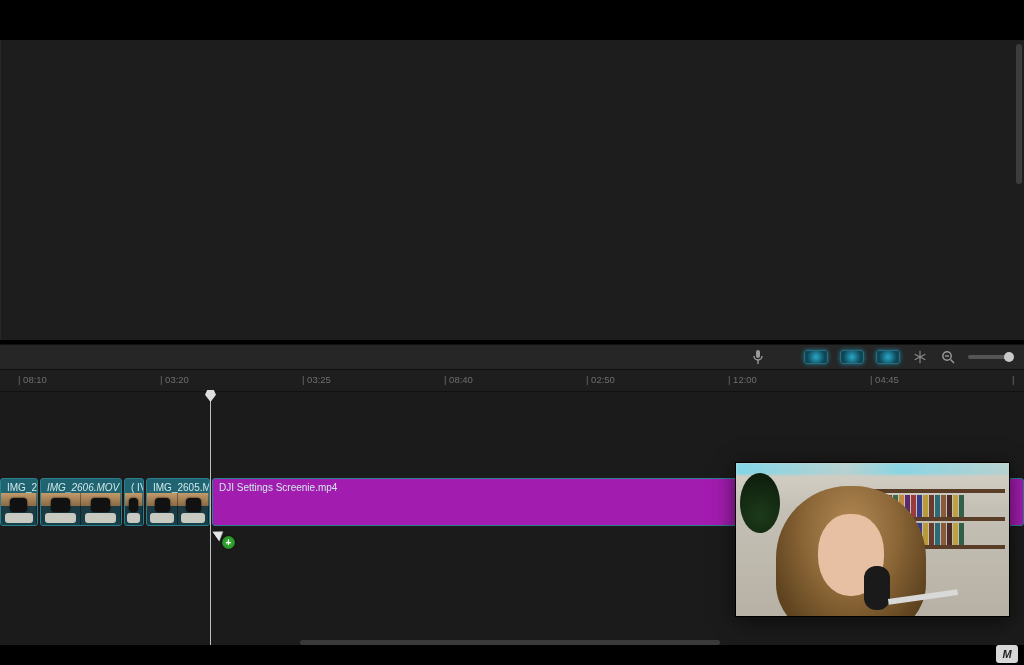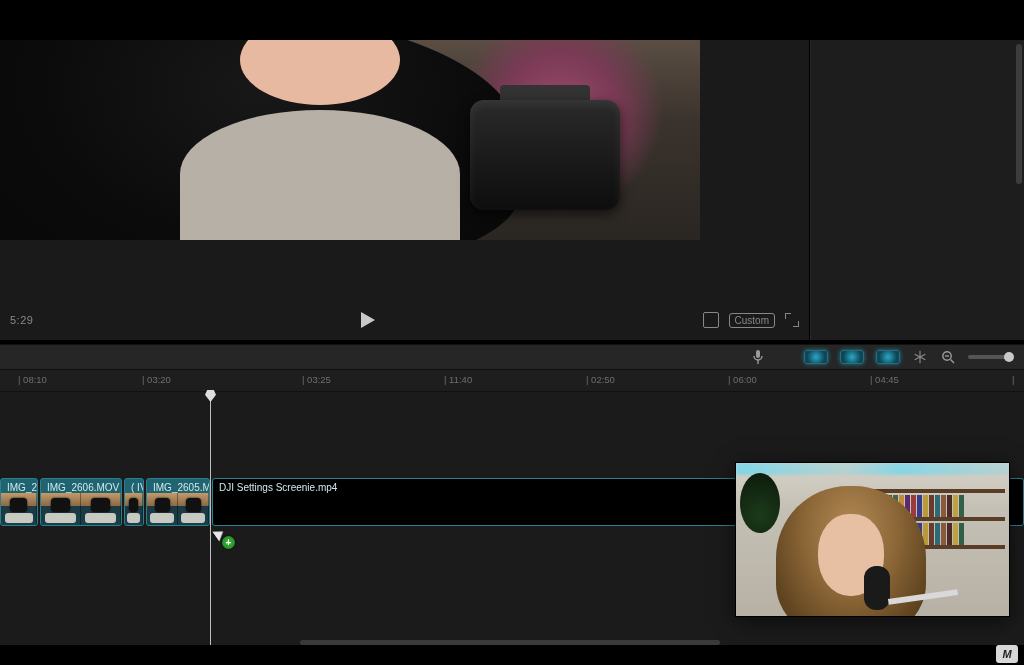--- a/index.html
+++ b/index.html
@@ -49,21 +49,21 @@
   .ruler { position: relative; height: 22px; background: #1e1e1e; font-size: 9.5px; color: #6e6e6e; border-bottom: 1px solid #111;}
   .ruler-mark { position: absolute; top: 4px; }
   .tracks { position: absolute; left:0; top: 22px; right:0; bottom:0; }
   .clip-row { position: absolute; left: 0; right: 0; height: 56px; top: 86px; }
   .clip { position: absolute; height: 48px; background: #1f6470; border: 1px solid #2a8090; border-radius: 3px; overflow: hidden; font-size: 10px; color: #d0e8ec; }
   .clip-label { position: absolute; left: 6px; top: 3px; white-space: nowrap; }
   .thumb-strip { position: absolute; left: 0; top: 14px; right: 0; bottom: 0; display: flex; }
   .thumb { flex: 1; background: linear-gradient(180deg,#c39a6a 0%, #8a6a45 40%, #1d3942 41%, #164048 100%); position: relative; border-right: 1px solid rgba(0,0,0,0.35);}
   .thumb::before { content:""; position:absolute; left: 25%; top: 15%; width: 50%; height: 45%; background: #111; border-radius: 4px; box-shadow: 0 0 2px #000;}
   .thumb::after { content:""; position:absolute; left: 10%; bottom: 2px; width: 80%; height: 30%; background: #e8e2d6; border-radius: 3px; opacity:0.85; }
-  .big-clip { background: #000000; }
+  .big-clip { background: #a21caf; }
 
   .playhead { position: absolute; top: 0; bottom: 0; width: 1px; background: #d8d8d8; z-index: 5; }
   .playhead-head { position: absolute; top: -2px; left: -5px; width: 11px; height: 12px; background: #ddd; clip-path: polygon(20% 0, 80% 0, 100% 40%, 50% 100%, 0 40%); }
   .playhead-line { width: 1px; height: 100%; background: #bfbfbf; }
 
   .cursor-add { position: absolute; width: 18px; height: 18px; z-index: 6; }
   .cursor-arrow { position: absolute; left: 0; top: 0; width: 0; height: 0; border-left: 9px solid #e8e8e8; border-top: 6px solid transparent; border-bottom: 6px solid transparent; transform: rotate(-35deg); filter: drop-shadow(0 0 1px #000);}
   .cursor-plus { position: absolute; left: 7px; top: 8px; width: 13px; height: 13px; background: radial-gradient(circle,#3dbb3a 0%, #1f7a1f 100%); border-radius: 50%; color:#fff; font-size:10px; line-height:13px; text-align:center; font-weight:bold; box-shadow: 0 0 2px #000;}
 
   
@@ -86,46 +86,20 @@
   .bottom-bar { position: absolute; left:0; right:0; bottom:0; height: 20px; background: #000; }
   .corner-logo { position:absolute; right: 6px; bottom: 2px; width: 22px; height: 18px; background: #d8d8d8; border-radius: 3px; color:#222; font-size:11px; font-style:italic; font-weight:700; display:flex; align-items:center; justify-content:center;}
   .tl-hscroll { position:absolute; left: 300px; bottom: 0; width: 420px; height: 5px; background: #3a3a3a; border-radius: 3px;}
 </style>
 </head>
 <body>
 
 <div class="app">
 
   <div class="viewer-row">
-    <div class="viewer-main">
-      <div class="video-frame">
-        <div class="scene-bg"></div>
-        <div class="door-vert"></div>
-        <div class="dark-hoodie"></div>
-        <div class="shirt"></div>
-        <div class="chin"></div>
-        <div class="camera-top"></div>
-        <div class="camera-held"></div>
-      </div>
-      <div class="viewer-ctrl-bar">
-        <div class="vc-left">5:29</div>
-        <div class="vc-center">
-          <div class="play-btn">
-            <svg width="14" height="16" viewBox="0 0 14 16">
-                <polygon points="0,0 14,8 0,16" fill="#c9c9c9"></polygon>
-              </svg>
-          </div>
-        </div>
-        <div class="vc-right">
-          <div class="box-icon"></div>
-          <div class="custom-pill">Custom</div>
-          <div class="expand-icon"></div>
-        </div>
-      </div>
-    </div>
     <div class="viewer-side">
       <div class="side-scrollbar"></div>
     </div>
   </div>
 
   <div class="mid-toolbar">
     <div class="tb-icon mic-icon">
       <svg width="12" height="16" viewBox="0 0 12 16">
           <rect x="4" y="1" width="4" height="8" rx="2" fill="#9a9a9a"></rect>
           <path d="M2 7a4 4 0 0 0 8 0" stroke="#9a9a9a" stroke-width="1.4" fill="none"></path>
@@ -151,37 +125,37 @@
         </svg>
     </div>
     <div class="zoom-track">
       <div class="zoom-thumb"></div>
     </div>
   </div>
 
   <div class="timeline">
     <div class="ruler" id="ruler">
         <span class="ruler-mark" style="left: 18px;">| 08:10</span>
-        <span class="ruler-mark" style="left: 142px;">| 03:20</span>
+        <span class="ruler-mark" style="left: 160px;">| 03:20</span>
         <span class="ruler-mark" style="left: 302px;">| 03:25</span>
-        <span class="ruler-mark" style="left: 444px;">| 11:40</span>
+        <span class="ruler-mark" style="left: 444px;">| 08:40</span>
         <span class="ruler-mark" style="left: 586px;">| 02:50</span>
-        <span class="ruler-mark" style="left: 728px;">| 06:00</span>
+        <span class="ruler-mark" style="left: 728px;">| 12:00</span>
         <span class="ruler-mark" style="left: 870px;">| 04:45</span>
         <span class="ruler-mark" style="left: 1012px;">|</span>
       </div>
     <div class="tracks">
       <div class="clip-row" id="cliprow">
           <div class="clip" style="left: 0px; width: 38px;">
             <div class="clip-label">IMG_2</div>
             <div class="thumb-strip">
               <div class="thumb"></div>
             </div>
           </div>
-          <div class="clip" style="left: 40px; width: 82px;">
+          <div class="clip" style="left: 40px; width: 82px; font-style: italic;">
             <div class="clip-label">IMG_2606.MOV</div>
             <div class="thumb-strip">
               <div class="thumb"></div>
               <div class="thumb"></div>
             </div>
           </div>
           <div class="clip" style="left: 124px; width: 20px;">
             <div class="clip-label">( IV</div>
             <div class="thumb-strip">
               <div class="thumb"></div>

